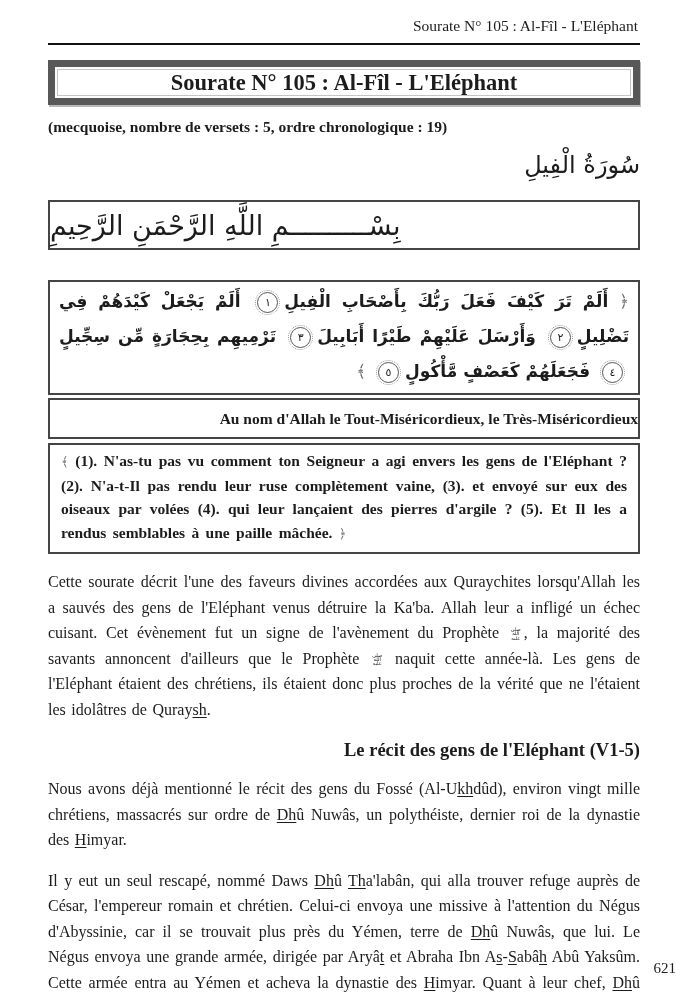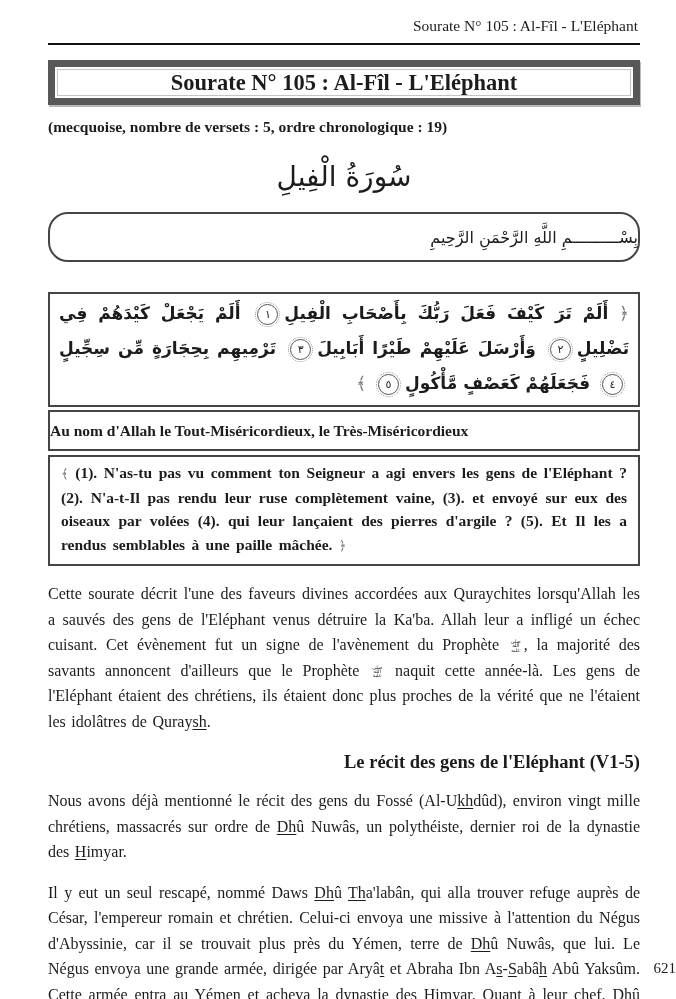--- a/index.html
+++ b/index.html
@@ -31,40 +31,39 @@
     font-size: 22.5px;
     line-height: 31px;
     background: #fff;
   }
   .subtitle {
     margin-top: 13px;
     font-weight: bold;
     font-size: 15.5px;
   }
   .arabic-surah-name {
-    margin-top: 18px;
-    text-align: center;
+    margin-top: 6px;
+    text-align: right;
     font-family: "DejaVu Sans", sans-serif;
-    font-size: 28px;
+    font-size: 24px;
     line-height: 46px;
     direction: rtl;
   }
   .box {
     border: 2.5px solid #454545;
     margin-bottom: 3px;
     background: #fff;
   }
   .box-group { margin-top: 12px; }
   .bismillah {
     height: 46px;
-    display: flex; align-items: center; justify-content: flex-start;
+    display: flex; align-items: center; justify-content: flex-end;
     font-family: "DejaVu Sans", sans-serif;
-    font-size: 16px;
+    font-size: 27px;
     direction: rtl;
-    border-radius: 20px;
   }
   .verses {
     direction: rtl;
     font-family: "DejaVu Sans", sans-serif;
     font-size: 17px;
     font-weight: bold;
     line-height: 35px;
     text-align: justify;
     padding: 2px 9px 4px 9px;
     margin-top: 30px;
@@ -79,21 +78,21 @@
     border-radius: 50%;
     font-size: 11px; line-height: 19px;
     font-weight: normal;
     text-align: center;
     vertical-align: middle;
     margin: 0 6px;
   }
   .orn { color: #6f6f6f; font-weight: normal; }
   .basmala-fr {
     height: 37px;
-    display: flex; align-items: center; justify-content: flex-start;
+    display: flex; align-items: center; justify-content: flex-end;
     font-weight: bold;
     font-size: 15.5px;
     margin-bottom: 4px;
   }
   .translation {
     font-weight: bold;
     font-size: 15.5px;
     line-height: 23.5px;
     text-align: justify;
     padding: 4px 11px 7px 11px;

